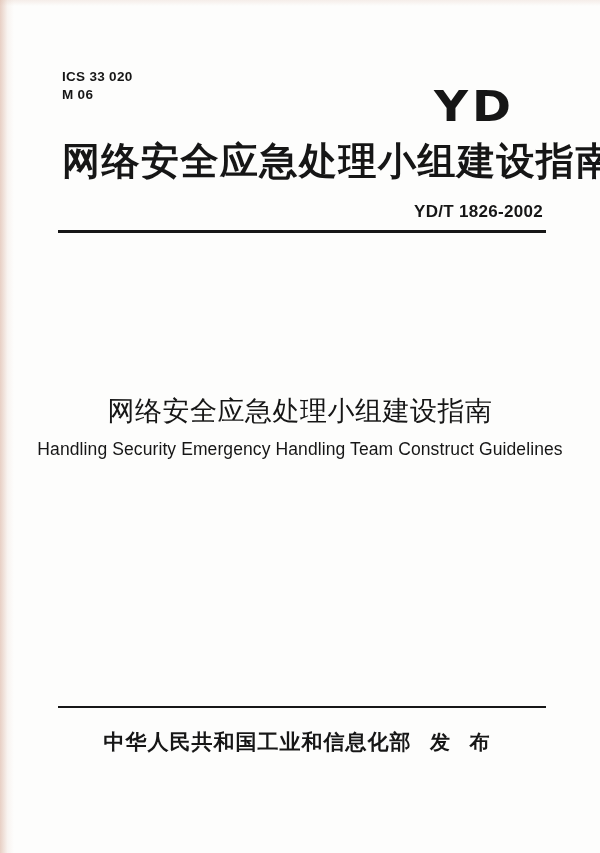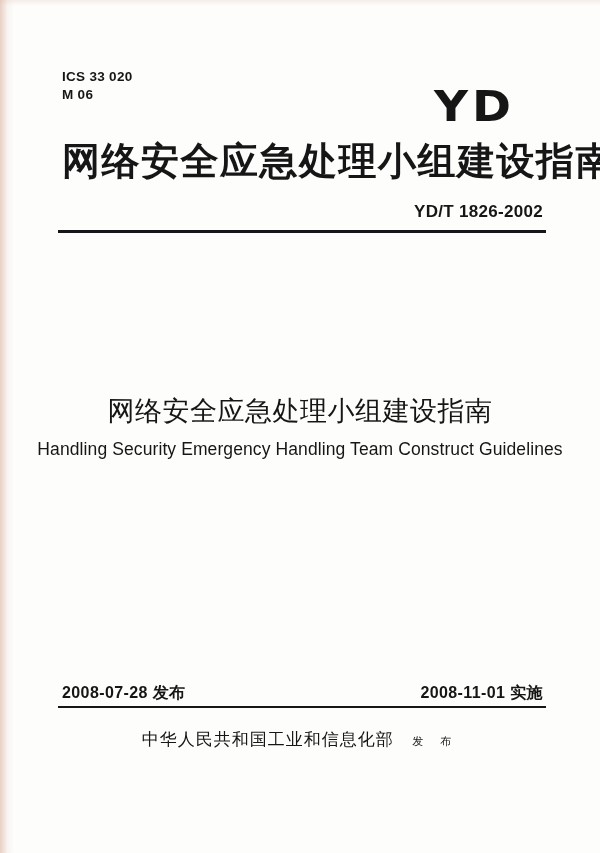--- a/index.html
+++ b/index.html
@@ -116,28 +116,28 @@
   }
 
   .publisher-row {
     position: absolute;
     left: 0; top: 728px;
     width: 100%;
     text-align: center;
     white-space: nowrap;
   }
   .publisher-name {
-    font-size: 17px;
-    font-weight: 400;
+    font-size: 21px;
+    font-weight: 700;
     letter-spacing: 1px;
     display: inline-block;
   }
   .publish-label {
-    font-size: 11px;
-    font-weight: 400;
+    font-size: 20px;
+    font-weight: 700;
     letter-spacing: 7px;
     display: inline-block;
     margin-left: 14px;
   }
 </style>
 </head>
 <body>
 
 <div class="page">
 
@@ -154,24 +154,20 @@
   <div class="standard-type-title">网络安全应急处理小组建设指南</div>
 
   <div class="standard-number">YD/T 1826-2002</div>
 
   <div class="rule rule-top"></div>
 
   <div class="doc-title-zh">网络安全应急处理小组建设指南</div>
 
   <div class="doc-title-en">Handling Security Emergency Handling Team Construct Guidelines</div>
 
-  <div class="date-row">
-    <span>2008-07-28 发布</span>
-    <span>2008-11-01 实施</span>
-  </div>
 
   <div class="rule rule-bottom"></div>
 
   <div class="publisher-row">
     <span class="publisher-name">中华人民共和国工业和信息化部</span>
     <span class="publish-label">发 布</span>
   </div>
 
 </div>
 

